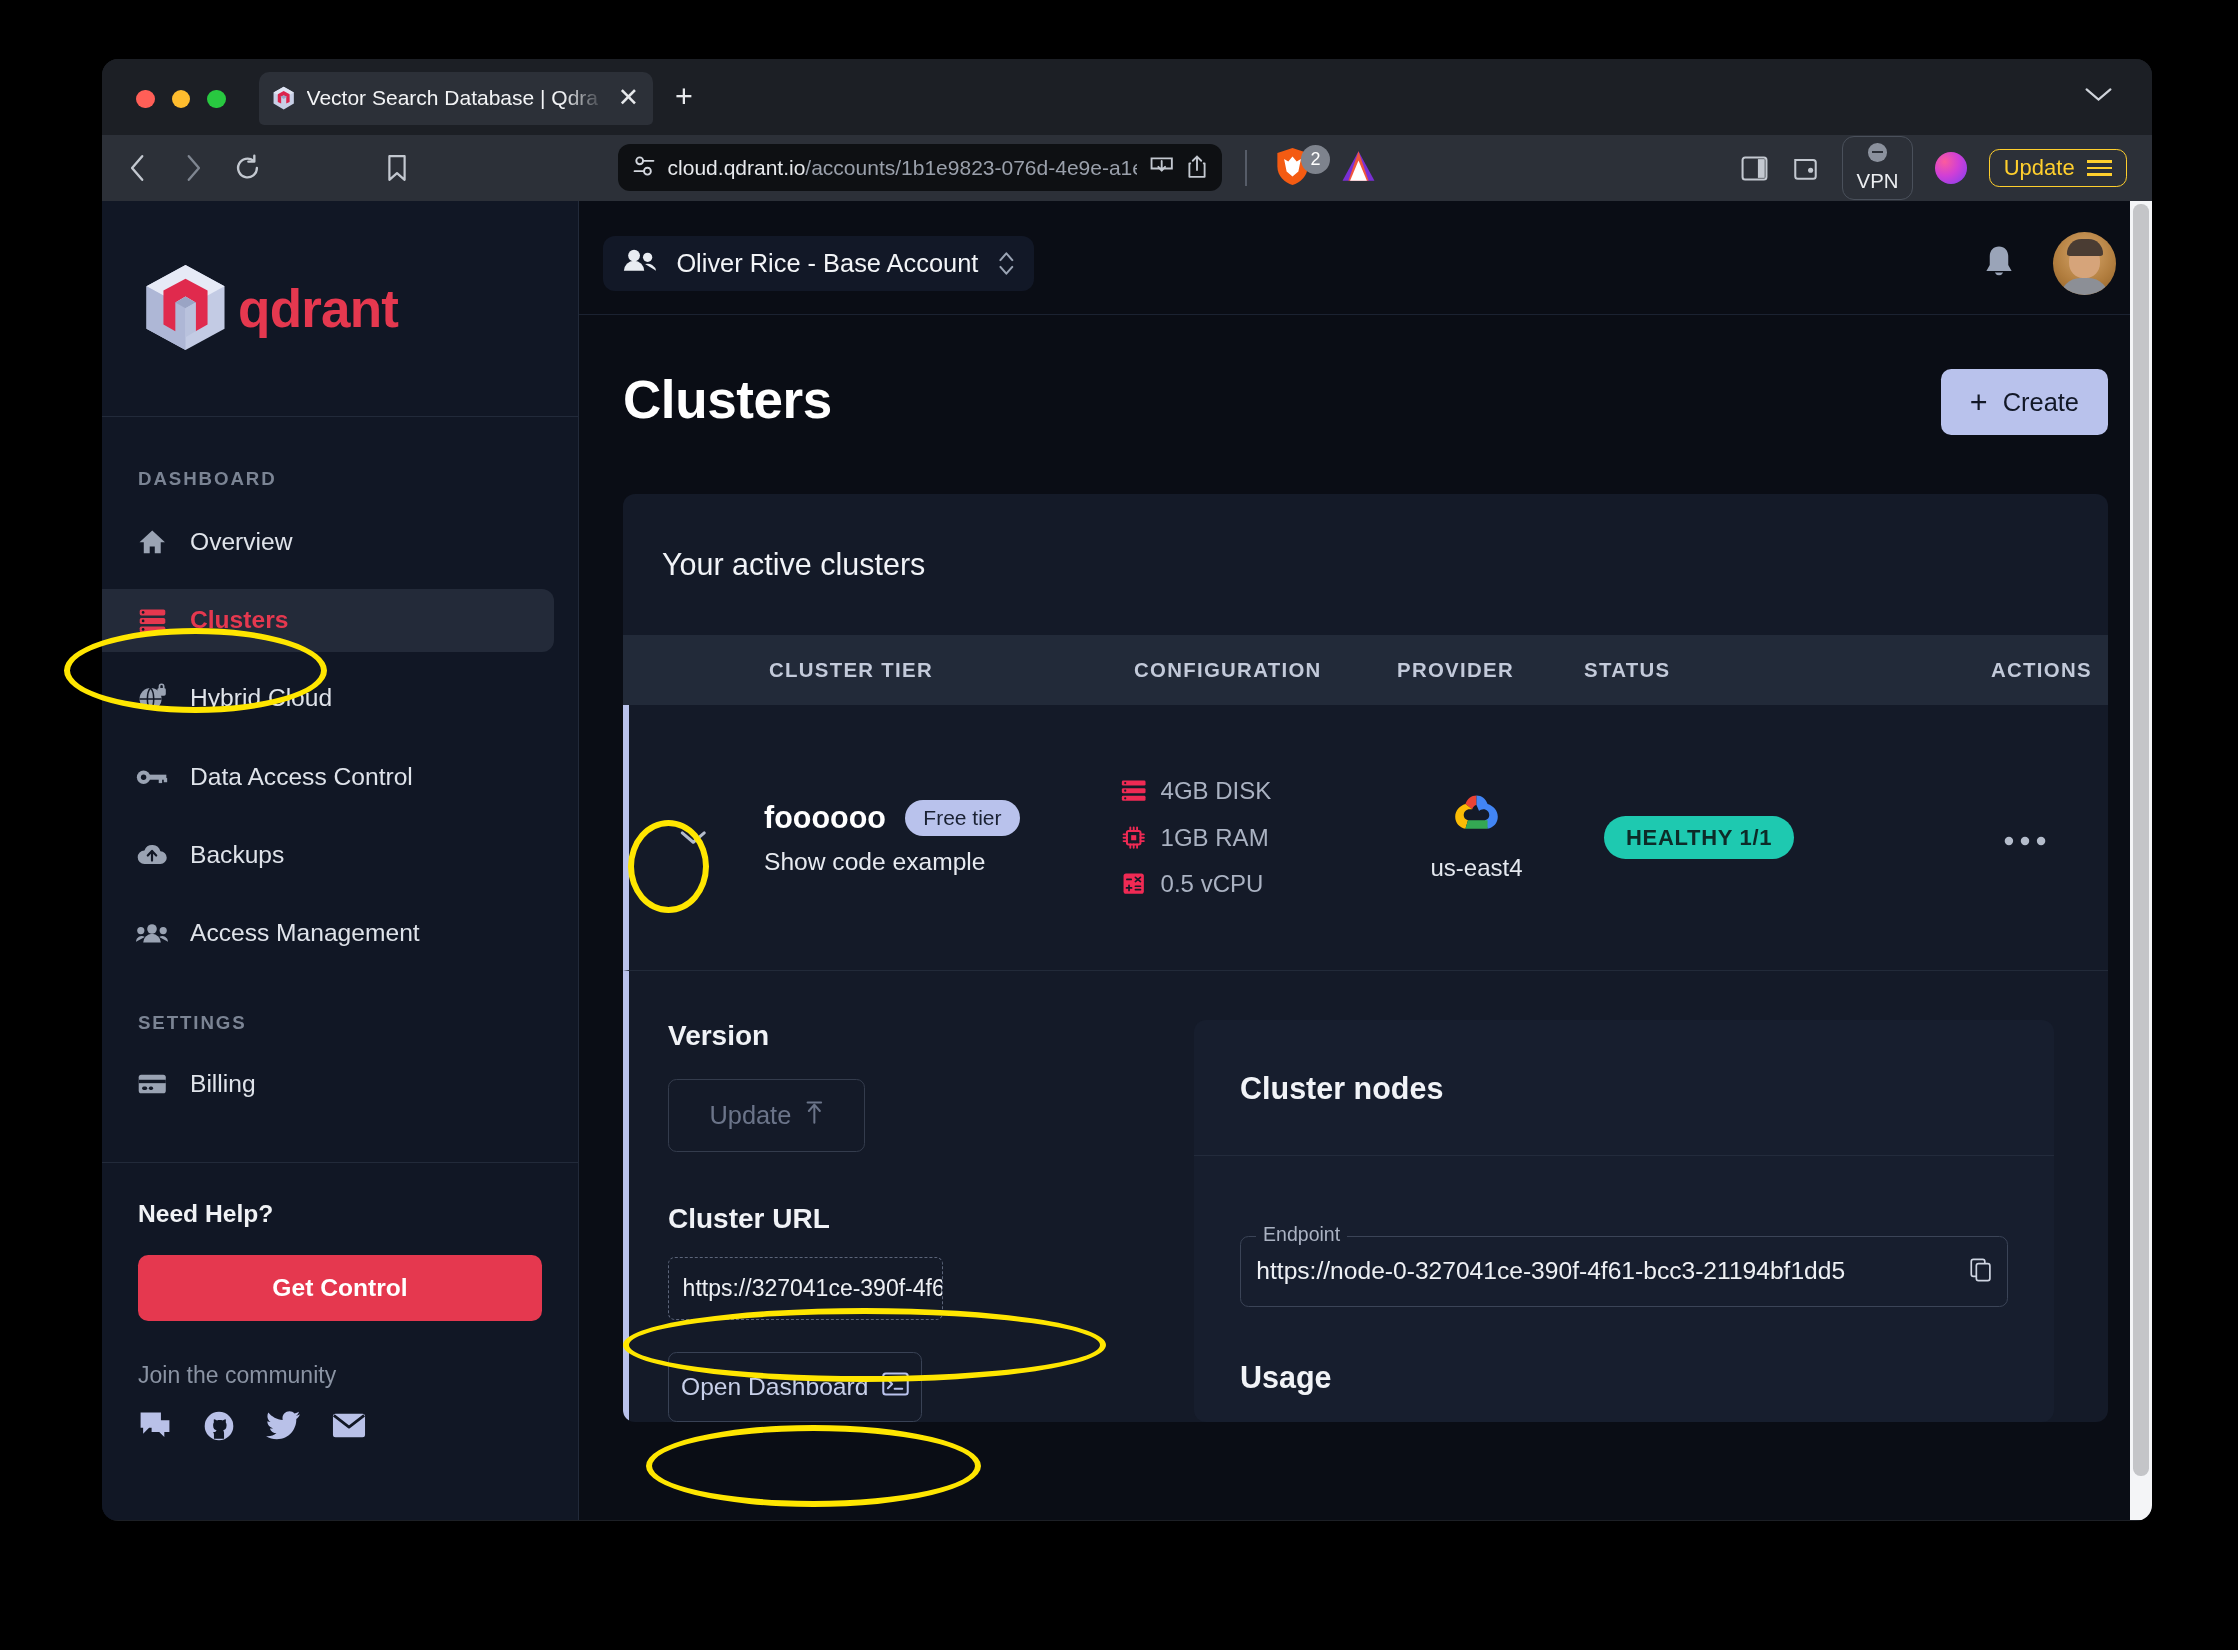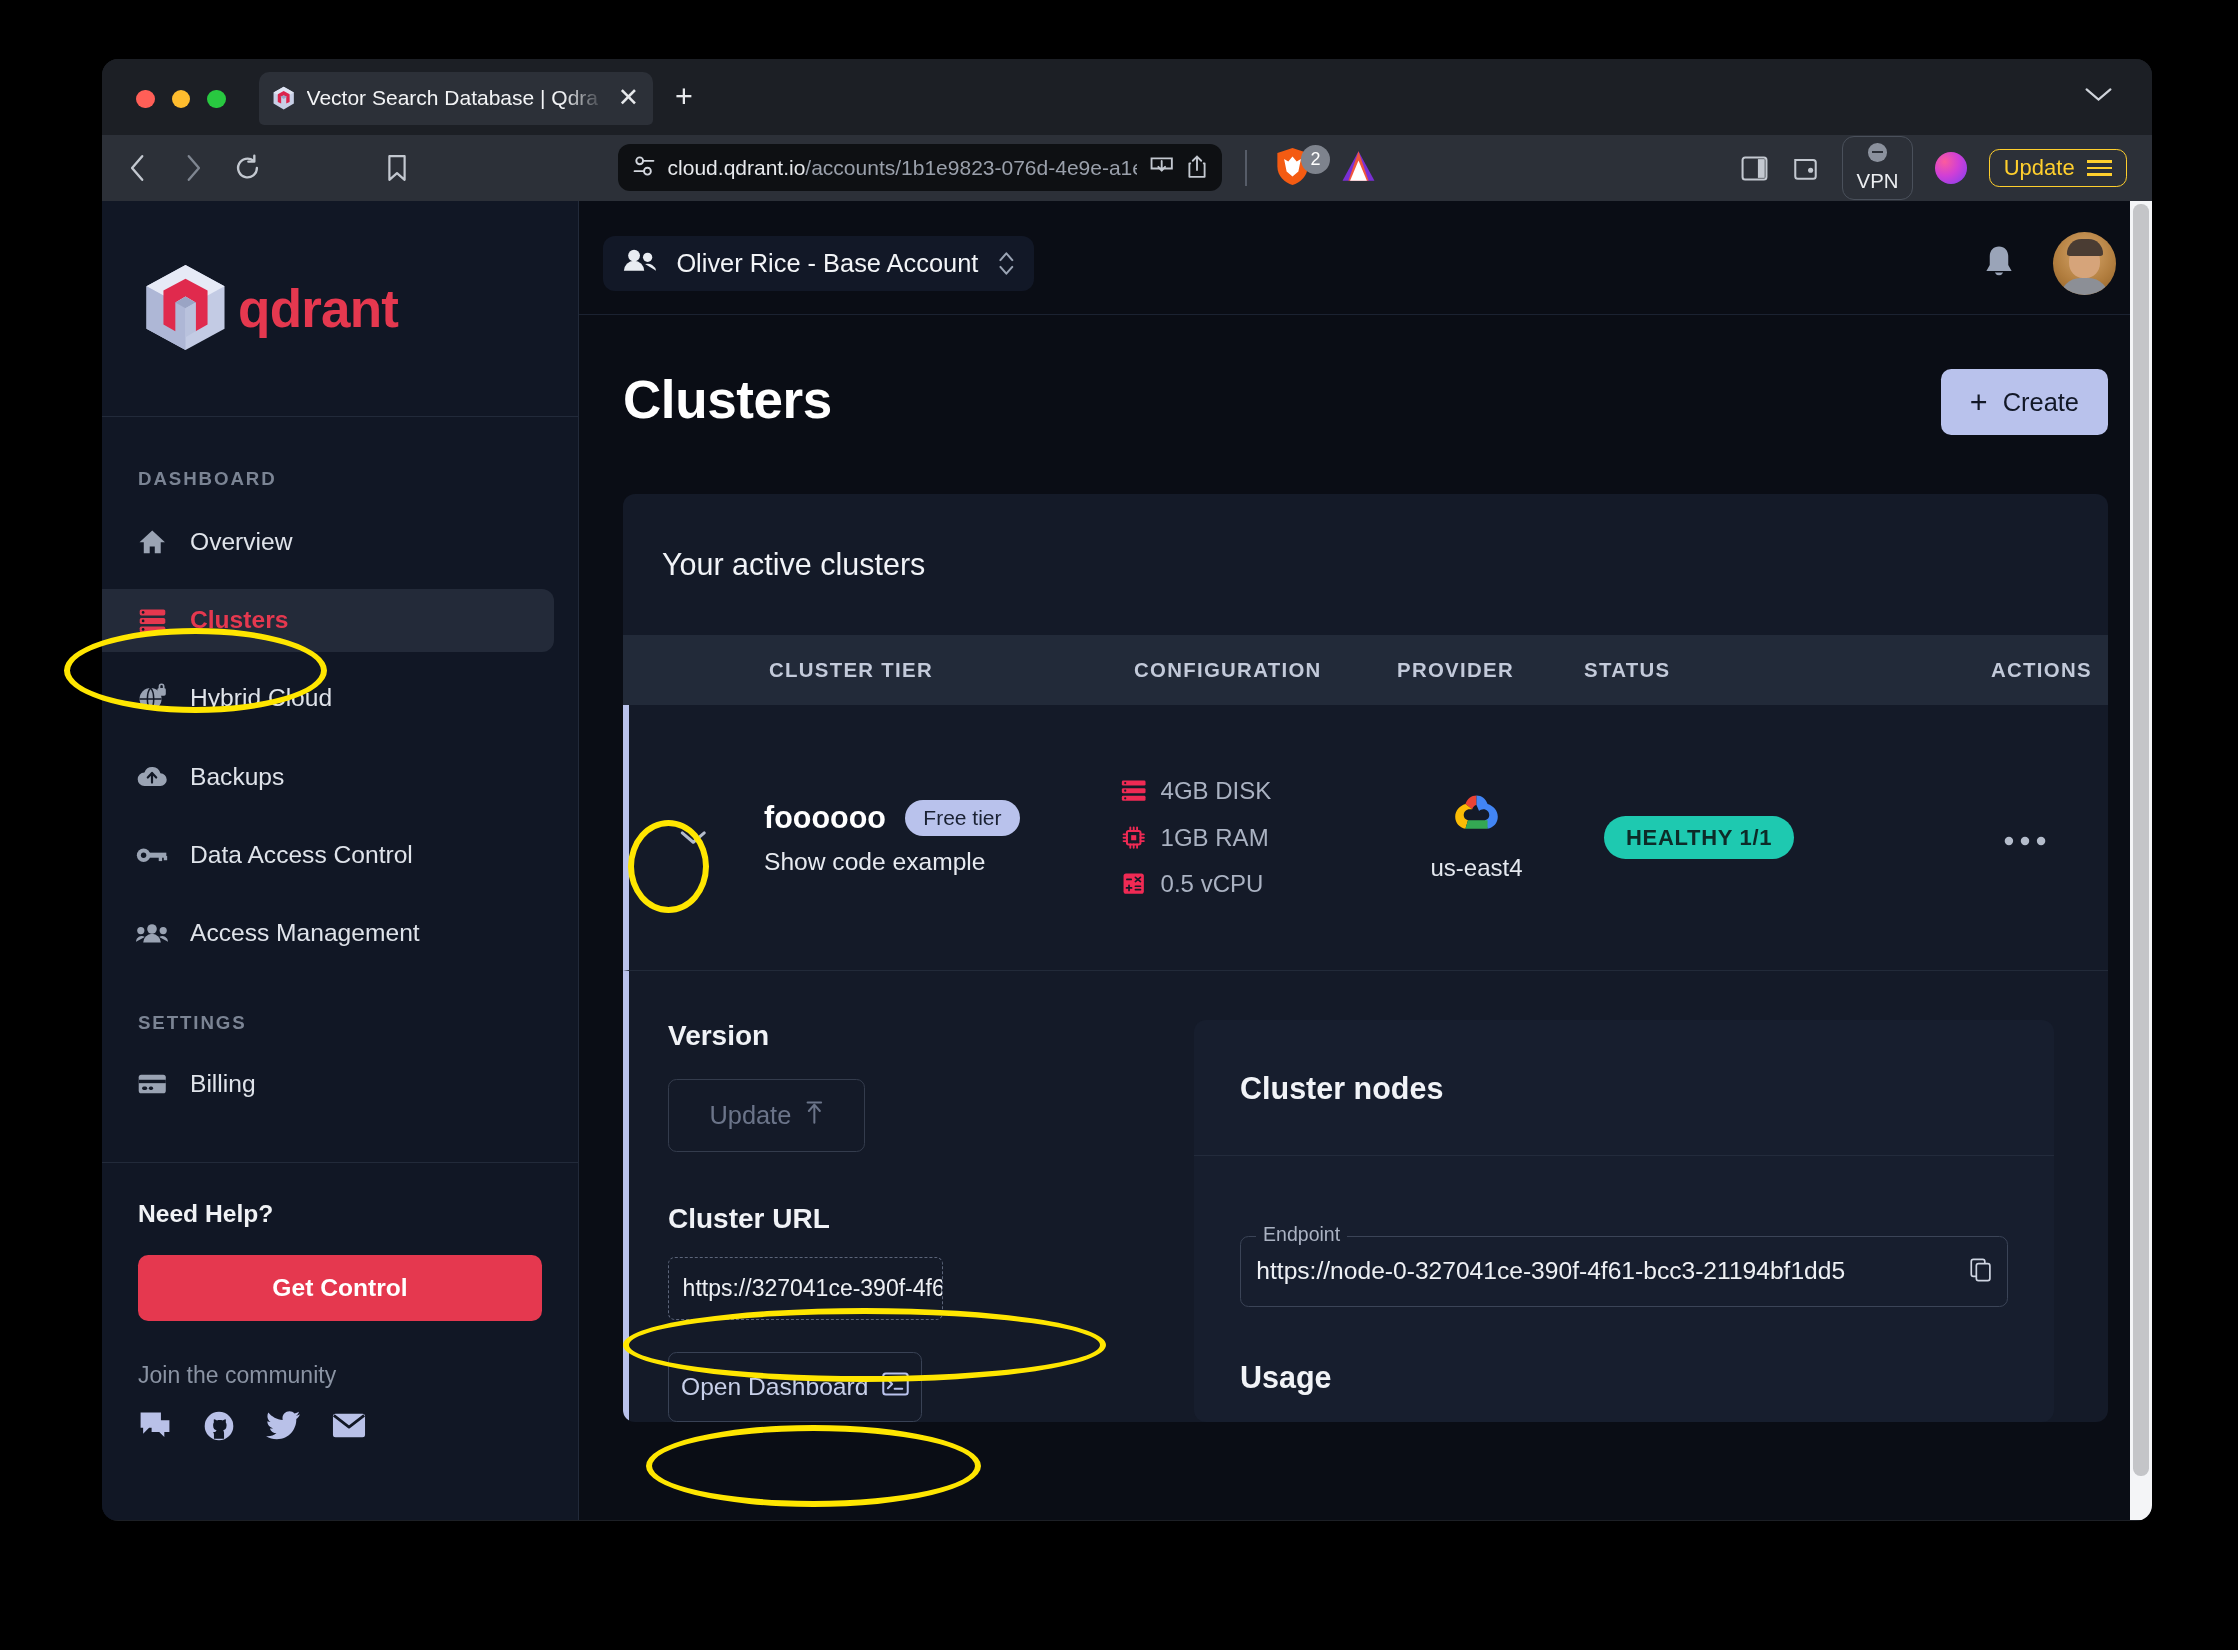--- a/index.html
+++ b/index.html
@@ -645,39 +645,39 @@
               <path d="M16 6 C11 11 11 27 16 32 M3 19 H29 M16 6 C21 11 21 27 16 32" stroke="#111725" stroke-width="1.8" fill="none"></path>
               <rect x="24" y="6" width="10" height="9" rx="2" fill="#9aa3b3"></rect>
               <path d="M26.5 6 V4 A2.5 2.5 0 0 1 31.5 4 V6" stroke="#9aa3b3" stroke-width="2" fill="none"></path>
             </svg>
           </span>
           <span>Hybrid Cloud</span>
         </div>
 
         <div class="nav-item">
           <span class="nav-icon">
-            <svg width="32" height="25.4" viewBox="0 0 38 30">
-              <path d="M10 26 A8 8 0 0 1 10 10 A10 10 0 0 1 29 11 A7.5 7.5 0 0 1 29 26 Z" fill="#9aa3b3"></path>
-              <path d="M19 22 V11 M14 16 L19 10.5 L24 16" stroke="#111725" stroke-width="2.6" fill="none" stroke-linecap="round" stroke-linejoin="round"></path>
-            </svg>
-          </span>
-          <span>Backups</span>
-        </div>
-
-        <div class="nav-item">
-          <span class="nav-icon">
             <svg width="32" height="20.4" viewBox="0 0 38 24">
               <circle cx="9" cy="12" r="8" fill="#9aa3b3"></circle>
               <circle cx="9" cy="12" r="3.2" fill="#111725"></circle>
               <rect x="15" y="9" width="21" height="6" fill="#9aa3b3"></rect>
               <rect x="27" y="13" width="4" height="6" fill="#9aa3b3"></rect>
               <rect x="33" y="13" width="4" height="5" fill="#9aa3b3"></rect>
             </svg>
           </span>
           <span>Data Access Control</span>
+        </div>
+
+        <div class="nav-item">
+          <span class="nav-icon">
+            <svg width="32" height="25.4" viewBox="0 0 38 30">
+              <path d="M10 26 A8 8 0 0 1 10 10 A10 10 0 0 1 29 11 A7.5 7.5 0 0 1 29 26 Z" fill="#9aa3b3"></path>
+              <path d="M19 22 V11 M14 16 L19 10.5 L24 16" stroke="#111725" stroke-width="2.6" fill="none" stroke-linecap="round" stroke-linejoin="round"></path>
+            </svg>
+          </span>
+          <span>Backups</span>
         </div>
 
         <div class="nav-item">
           <span class="nav-icon">
             <svg width="34" height="24" viewBox="0 0 40 28">
               <circle cx="20" cy="9" r="6" fill="#9aa3b3"></circle>
               <path d="M9 26 A11 11 0 0 1 31 26 Z" fill="#9aa3b3"></path>
               <circle cx="6" cy="11" r="4.5" fill="#9aa3b3"></circle>
               <path d="M0 25 A7 7 0 0 1 11 19" fill="#9aa3b3"></path>
               <circle cx="34" cy="11" r="4.5" fill="#9aa3b3"></circle>

